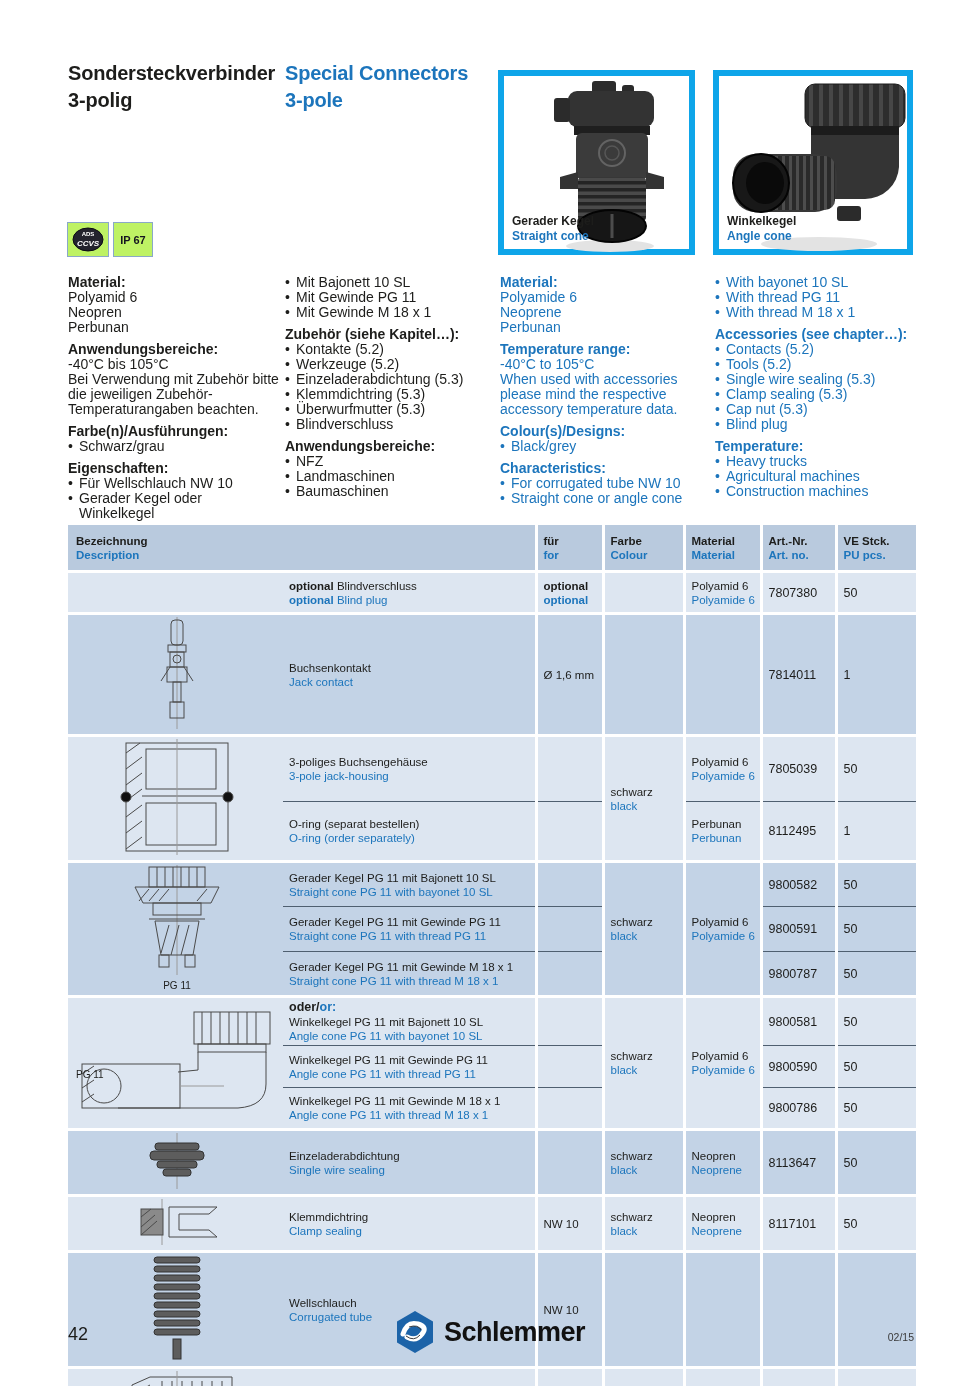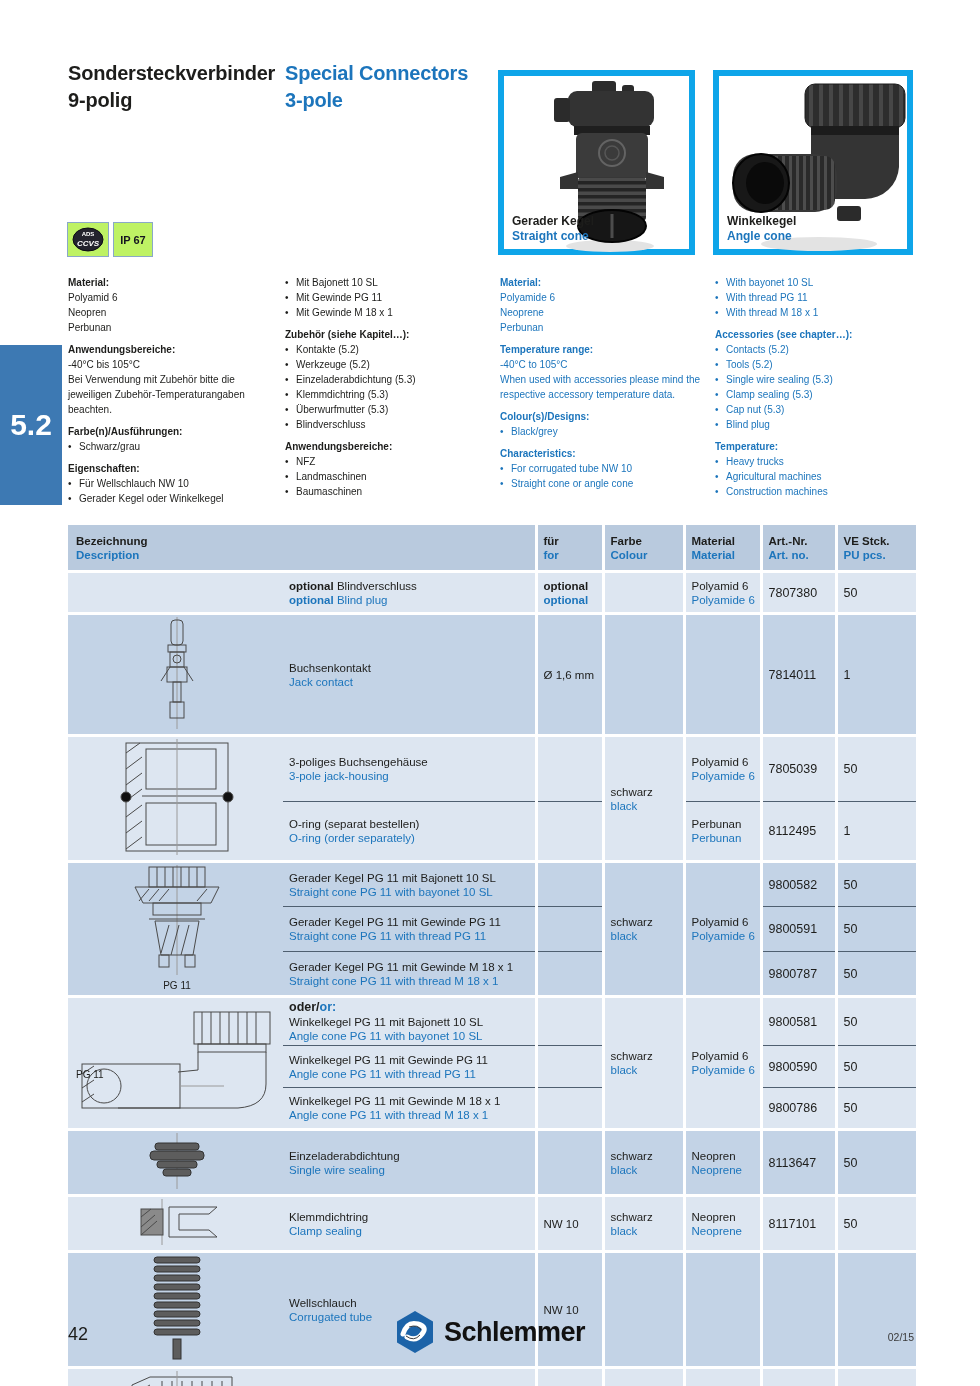--- a/index.html
+++ b/index.html
@@ -25,21 +25,21 @@
   #badge-ip{left:113px;width:40px;font-size:11px;font-weight:bold;color:#15151f;}
 
   
   .photo-card{position:absolute;top:70px;height:185px;background:#fff;border:6px solid #0ea5e9;box-sizing:border-box;}
   #photo-1{left:498px;width:197px;}
   #photo-2{left:713px;width:200px;}
   .photo-card svg{position:absolute;left:0;top:0;}
   .caption{position:absolute;left:8px;bottom:5px;font-size:12px;font-weight:bold;line-height:15px;}
 
   
-  .icol{position:absolute;top:275px;font-size:10px;line-height:15px;}
+  .icol{position:absolute;top:275px;font-size:14px;line-height:15px;}
   #icol0{left:68px;width:212px;}
   #icol1{left:285px;width:208px;}
   #icol2{left:500px;width:210px;}
   #icol3{left:715px;width:200px;}
   .icol .h{font-weight:bold;margin-top:7px;}
   .icol .h:first-child{margin-top:0;}
   .icol .b{display:flex;}
   .icol .b .dot{width:11px;flex:none;}
 
   
@@ -64,26 +64,23 @@
   .footer-pageno{position:absolute;left:68px;top:1324px;font-size:18px;}
   .footer-issue{position:absolute;right:66px;top:1331px;font-size:10.5px;color:#3a3a3a;}
   .brand{position:absolute;left:0;top:1310px;width:980px;display:flex;align-items:center;justify-content:center;gap:9px;}
   .brand-name{font-size:27px;font-weight:bold;color:#111;letter-spacing:-0.5px;}
 </style>
 </head>
 <body>
 
 <div class="page">
 
-  <div class="section-tab">
-    <span>5.2</span>
-  </div>
 
   <div class="title de" id="title-de">Sondersteckverbinder
-9-polig</div>
+3-polig</div>
   <div class="title en" id="title-en">Special Connectors
 3-pole</div>
 
   <div class="badge" id="badge-cert">
     <svg width="34" height="27" viewBox="0 0 34 27">
       <ellipse cx="17" cy="13.5" rx="15" ry="11.5" fill="#23232e"></ellipse>
       <ellipse cx="17" cy="13.5" rx="15" ry="11.5" fill="none" stroke="#0c0c14"></ellipse>
       <text x="17" y="10" text-anchor="middle" font-size="6" font-weight="bold" fill="#ffffff">ADS</text>
       <text x="17" y="20" text-anchor="middle" font-size="8" font-weight="bold" font-style="italic" fill="#ffffff">CCVS</text>
     </svg>

